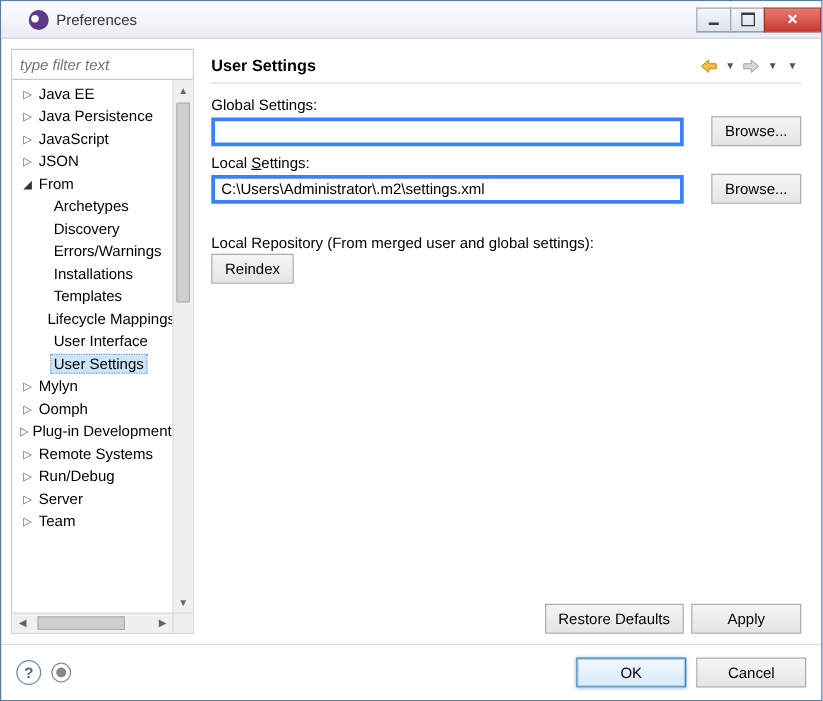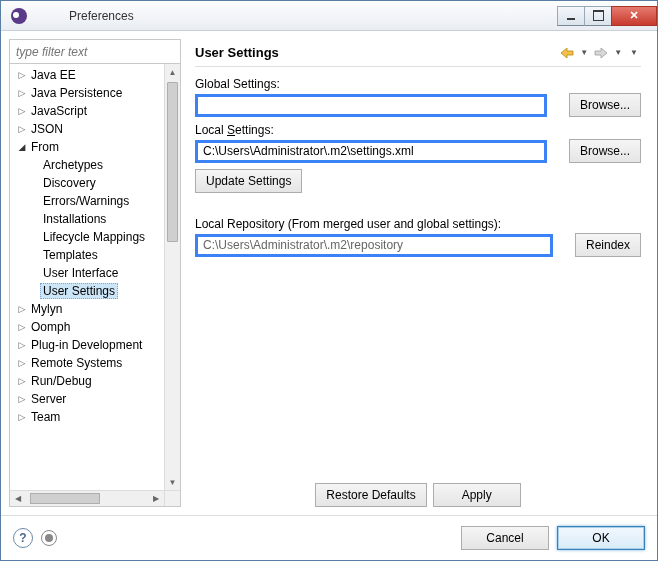--- a/index.html
+++ b/index.html
@@ -1,32 +1,32 @@
 <!DOCTYPE html>
 <html><head>
 <meta charset="utf-8">
 <style>
 * { box-sizing: border-box; margin: 0; padding: 0; font-family: "Segoe UI", Tahoma, sans-serif; font-size: 12px; }
 body { background: #fff; width: 658px; height: 561px; overflow: hidden; border: 1px solid #5a7ea3; display: flex; flex-direction: column; }
 
 
-.titlebar { height: 30px; background: linear-gradient(#fdfdfe, #e9edf3); display: flex; align-items: center; padding-left: 10px; border-bottom: 1px solid #c9cfd7; gap: 36px; }
+.titlebar { height: 30px; background: linear-gradient(#fdfdfe, #e9edf3); display: flex; align-items: center; padding-left: 22px; border-bottom: 1px solid #c9cfd7; }
 .titlebar .icon { width: 16px; height: 16px; margin-right: 6px; background: #5b3a8a; border-radius: 50%; position: relative; }
 .titlebar .icon::after { content: ""; position: absolute; width: 6px; height: 6px; background: #fff; border-radius: 50%; left: 2px; top: 4px; }
 .titlebar .title { color: #333; flex: 1; }
 .winbtns { display: flex; height: 20px; margin-right: 0; }
 .winbtn { width: 28px; height: 20px; display: flex; align-items: center; justify-content: center; border: 1px solid #9aa7b5; border-bottom: 1px solid #7a8794; background: linear-gradient(#f4f7fb,#dbe3ec); margin-left: -1px; }
 .winbtn.min::before { content: ""; width: 8px; height: 2px; background: #3a3a3a; margin-top: 6px; }
 .winbtn.max::before { content: ""; width: 9px; height: 8px; border: 1px solid #3a3a3a; border-top: 2px solid #3a3a3a; }
 .winbtn.close { background: linear-gradient(#e67a6f,#c83a2e); border-color: #a63328; color: #fff; font-weight: bold; width: 46px; }
 .winbtn.close::before { content: "✕"; font-size: 11px; }
 
 
 .content { flex: 1; display: flex; padding: 8px; gap: 0; min-height: 0; }
-.leftpane { width: 172px; display: flex; flex-direction: column; border: 1px solid #c9c9c9; }
+.leftpane { width: 146px; display: flex; flex-direction: column; border: 1px solid #c9c9c9; }
 .filterbox { border: none; border-bottom: 1px solid #c9c9c9; padding: 4px 6px; height: 24px; outline: none; color: #888; font-style: italic; }
 .treewrap { flex: 1; position: relative; overflow: hidden; background: #fff; }
 .tree { position: absolute; top: 0; left: 0; right: 16px; bottom: 16px; overflow: hidden; padding: 2px 0; }
 .tree-item { display: flex; align-items: center; height: 18px; padding-left: 6px; cursor: default; white-space: nowrap; }
 .tree-item .arrow { width: 12px; text-align: center; color: #666; font-size: 9px; }
 .tree-item .arrow.blank { visibility: hidden; }
 .tree-item .label { padding: 0 3px; }
 .tree-item.depth1 { padding-left: 18px; }
 .tree-item.selected .label { background: #cde6f7; border: 1px dotted #7aa7d8; padding: 0 2px; }
 .vscroll { position: absolute; right: 0; top: 0; bottom: 16px; width: 16px; background: #f0f0f0; border-left: 1px solid #dcdcdc; }
@@ -54,21 +54,21 @@
 .field-label u { text-decoration: underline; }
 .textinput { flex: 1; border: 3px solid #3b82f6; height: 23px; padding: 2px 5px; background: #fff; }
 .textinput.readonly { color: #666; }
 .btn { border: 1px solid #acacac; background: linear-gradient(#f5f5f5,#e5e5e5); height: 24px; padding: 0 10px; cursor: default; white-space: nowrap; }
 .btn.wide { min-width: 88px; }
 .btn.primary { border: 1px solid #3c7fb1; box-shadow: 0 0 0 1px #a6d0ec inset, 0 0 3px #7eb4ea; background: linear-gradient(#f2f8fd,#d8ebf9); }
 
 .section-gap { height: 18px; }
 .sep { flex:1; }
 
-.rp-footer { display: flex; justify-content: center; gap: 6px; margin-top: auto; padding-top: 8px; }
+.rp-footer { display: flex; justify-content: flex-end; gap: 6px; margin-top: auto; padding-top: 8px; }
 
 
 .bottombar { border-top: 1px solid #ddd; padding: 10px 12px; display: flex; align-items: center; gap: 8px; }
 .helpicon { width: 20px; height: 20px; border: 1.5px solid #6a88a8; border-radius: 50%; display:flex; align-items:center; justify-content:center; color:#4a6a90; font-weight:bold; font-size:12px; }
 .recordicon { width: 16px; height: 16px; border: 1px solid #888; border-radius: 50%; position: relative; }
 .recordicon::after { content:""; position:absolute; inset:3px; background:#888; border-radius:50%; }
 .bottombar .sep { flex: 1; }
 </style>
 </head>
 <body>
@@ -120,25 +120,25 @@
           <div class="tree-item depth1">
             <span class="arrow blank">▷</span>
             <span class="label">Errors/Warnings</span>
           </div>
           <div class="tree-item depth1">
             <span class="arrow blank">▷</span>
             <span class="label">Installations</span>
           </div>
           <div class="tree-item depth1">
             <span class="arrow blank">▷</span>
+            <span class="label">Templates</span>
+          </div>
+          <div class="tree-item depth1">
+            <span class="arrow blank">▷</span>
             <span class="label">Lifecycle Mappings</span>
-          </div>
-          <div class="tree-item depth1">
-            <span class="arrow blank">▷</span>
-            <span class="label">Templates</span>
           </div>
           <div class="tree-item depth1">
             <span class="arrow blank">▷</span>
             <span class="label">User Interface</span>
           </div>
           <div class="tree-item depth1 selected">
             <span class="arrow blank">▷</span>
             <span class="label">User Settings</span>
           </div>
           <div class="tree-item">
@@ -211,38 +211,34 @@
     </div>
 
     <span class="field-label">
       <span>Local </span><u>S</u><span>ettings:</span>
     </span>
     <div class="field-row">
       <input class="textinput" value="C:\Users\Administrator\.m2\settings.xml" style="">
       <button class="btn">Browse...</button>
     </div>
 
-    <div class="field-row">
-      <button class="btn">Update Settings</button>
-    </div>
 
     <div class="section-gap"></div>
 
     <span class="field-label">Local Repository (From merged user and global settings):</span>
     <div class="field-row">
-      <input class="textinput readonly" readonly="" value="C:\Users\Administrator\.m2\repository" style="">
       <button class="btn">Reindex</button>
     </div>
 
     <div class="rp-footer">
       <button class="btn wide">Restore Defaults</button>
       <button class="btn wide">Apply</button>
     </div>
   </div>
 </div>
 
 <div class="bottombar">
   <div class="helpicon">?</div>
   <div class="recordicon"></div>
   <div class="sep"></div>
+  <button class="btn wide primary">OK</button>
   <button class="btn wide">Cancel</button>
-  <button class="btn wide primary">OK</button>
 </div>
 
 </body></html>

